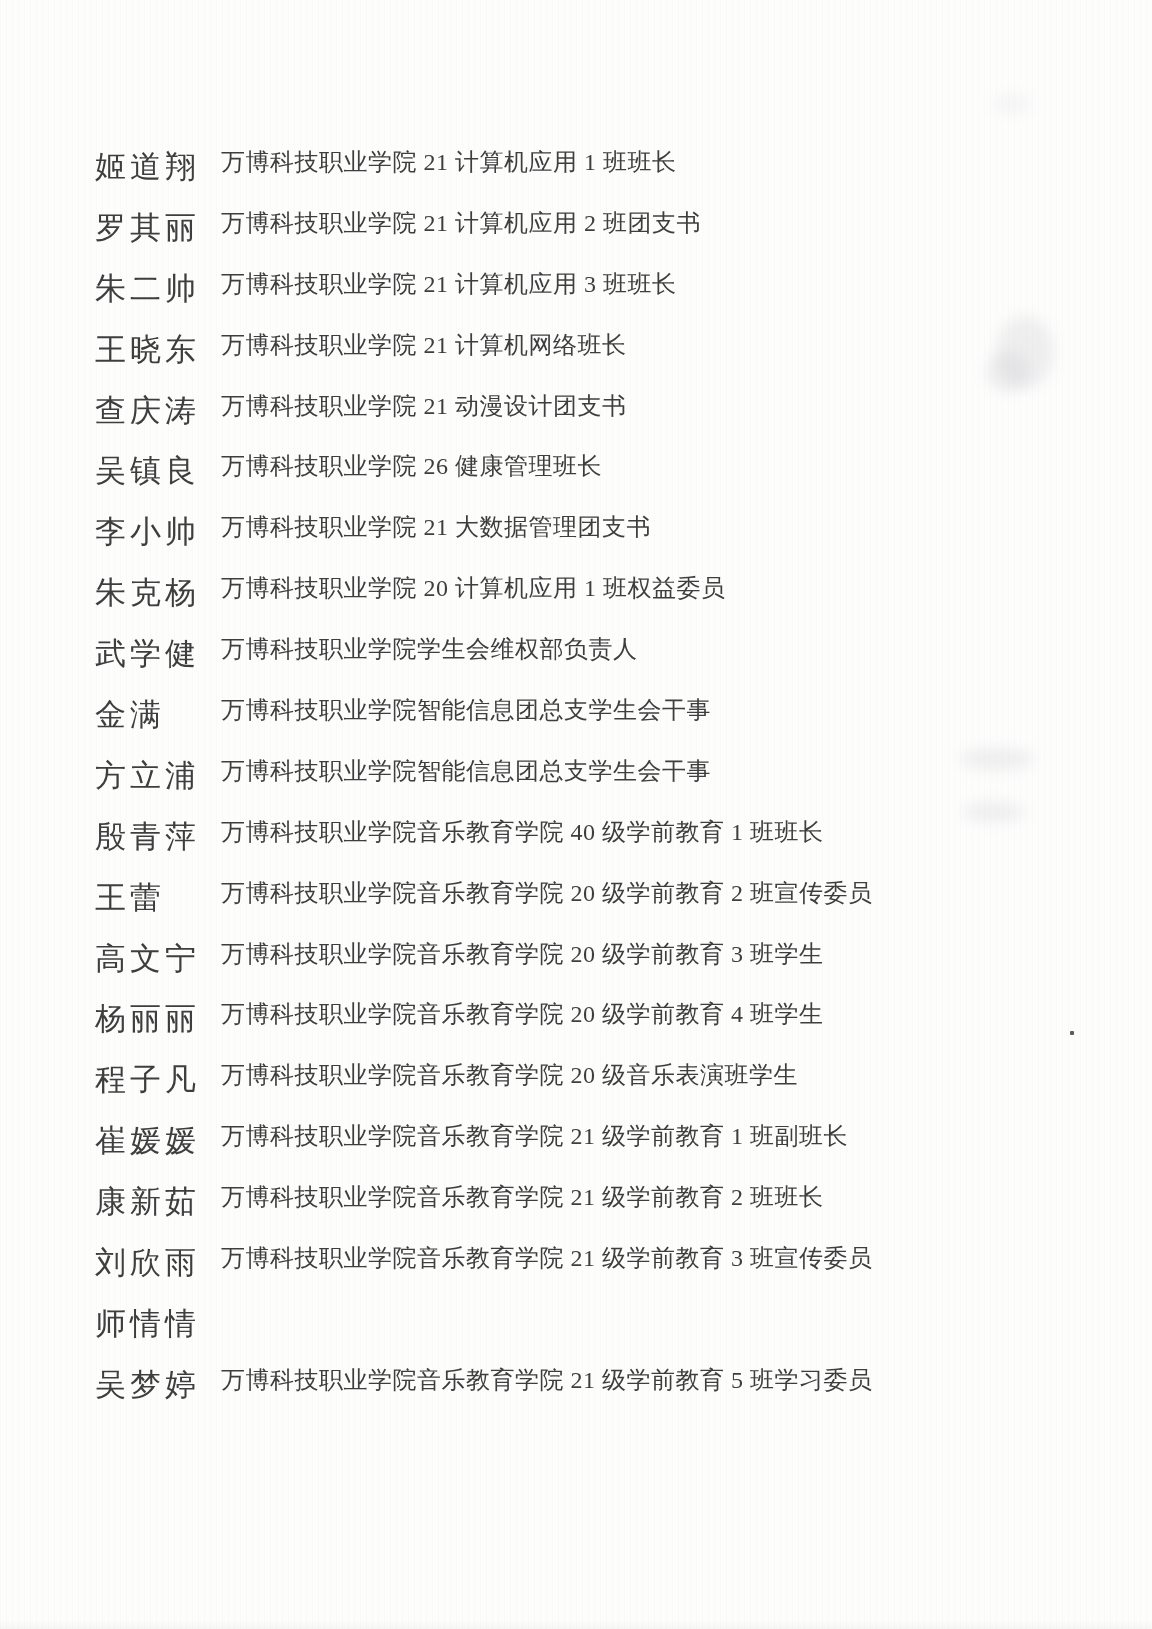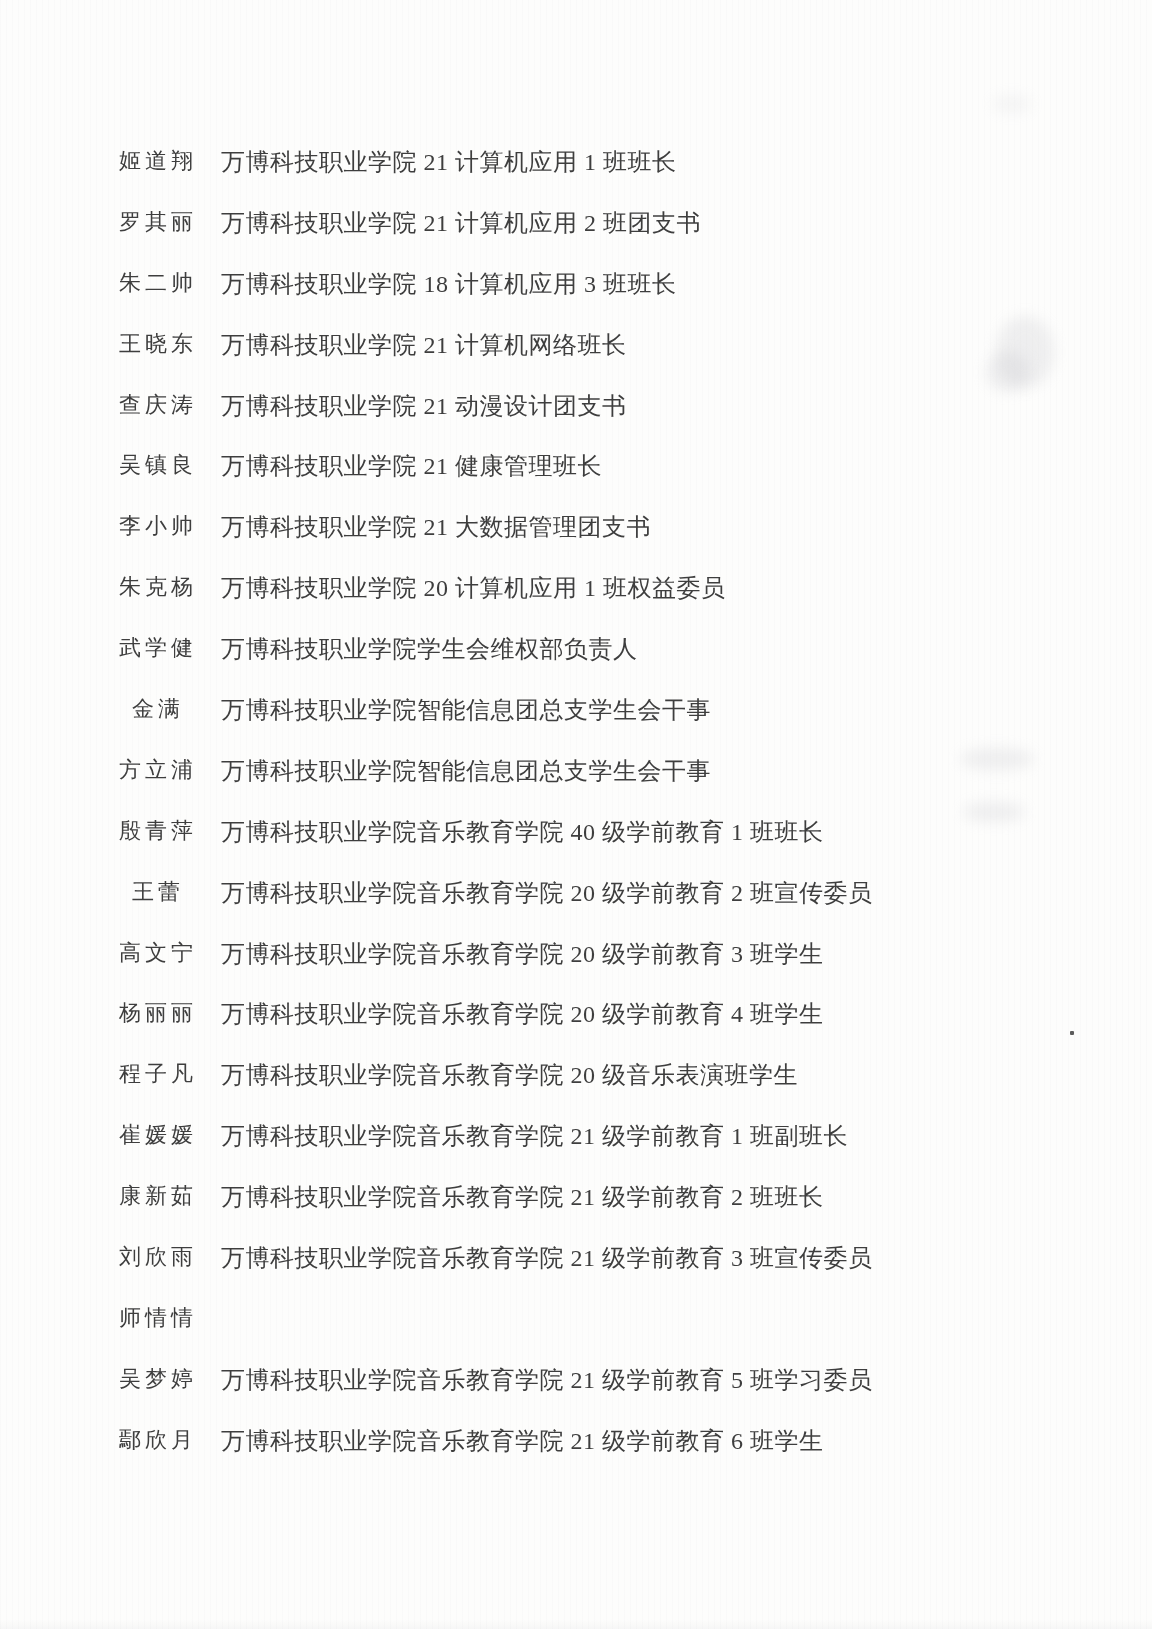--- a/index.html
+++ b/index.html
@@ -38,25 +38,24 @@
     top: 146px;
     width: 990px;
   }
   .row {
     display: flex;
     align-items: flex-start;
     height: 60.9px;
   }
   .name {
     flex: 0 0 126px;
-    font-size: 22px;
+    font-size: 31px;
     letter-spacing: 4px;
     color: var(--ink);
     white-space: nowrap;
-    text-align: center;
   }
   .title {
     flex: 1 1 auto;
     font-size: 24px;
     letter-spacing: 0.5px;
     color: var(--ink);
     white-space: nowrap;
   }
   
   .smudge {
@@ -98,36 +97,36 @@
       <span class="title">万博科技职业学院 21 计算机应用 1 班班长</span>
     </div>
 
     <div class="row">
       <span class="name">罗其丽</span>
       <span class="title">万博科技职业学院 21 计算机应用 2 班团支书</span>
     </div>
 
     <div class="row">
       <span class="name">朱二帅</span>
-      <span class="title">万博科技职业学院 18 计算机应用 3 班班长</span>
+      <span class="title">万博科技职业学院 21 计算机应用 3 班班长</span>
     </div>
 
     <div class="row">
       <span class="name">王晓东</span>
       <span class="title">万博科技职业学院 21 计算机网络班长</span>
     </div>
 
     <div class="row">
       <span class="name">查庆涛</span>
       <span class="title">万博科技职业学院 21 动漫设计团支书</span>
     </div>
 
     <div class="row">
       <span class="name">吴镇良</span>
-      <span class="title">万博科技职业学院 21 健康管理班长</span>
+      <span class="title">万博科技职业学院 26 健康管理班长</span>
     </div>
 
     <div class="row">
       <span class="name">李小帅</span>
       <span class="title">万博科技职业学院 21 大数据管理团支书</span>
     </div>
 
     <div class="row">
       <span class="name">朱克杨</span>
       <span class="title">万博科技职业学院 20 计算机应用 1 班权益委员</span>
@@ -190,24 +189,20 @@
 
     <div class="row">
       <span class="name">师情情</span>
     </div>
 
     <div class="row">
       <span class="name">吴梦婷</span>
       <span class="title">万博科技职业学院音乐教育学院 21 级学前教育 5 班学习委员</span>
     </div>
 
-    <div class="row">
-      <span class="name">鄢欣月</span>
-      <span class="title">万博科技职业学院音乐教育学院 21 级学前教育 6 班学生</span>
-    </div>
   </div>
 
   <div class="smudge s1"></div>
   <div class="smudge s2"></div>
   <div class="smudge s3"></div>
   <div class="smudge s4"></div>
   <div class="smudge s5"></div>
   <div class="speck"></div>
   <div class="edge-shade"></div>
 

